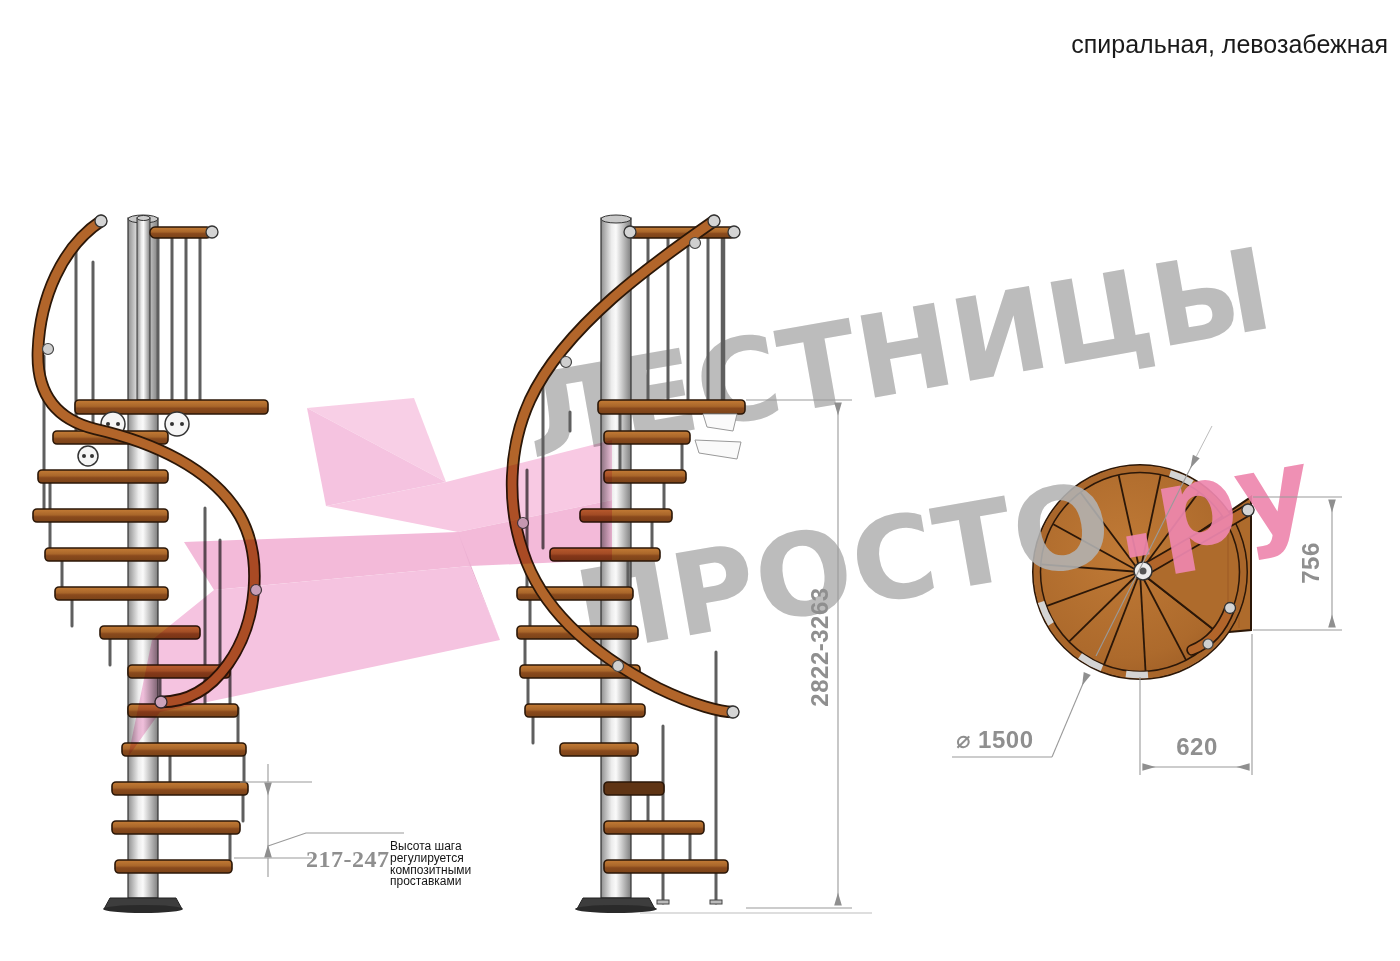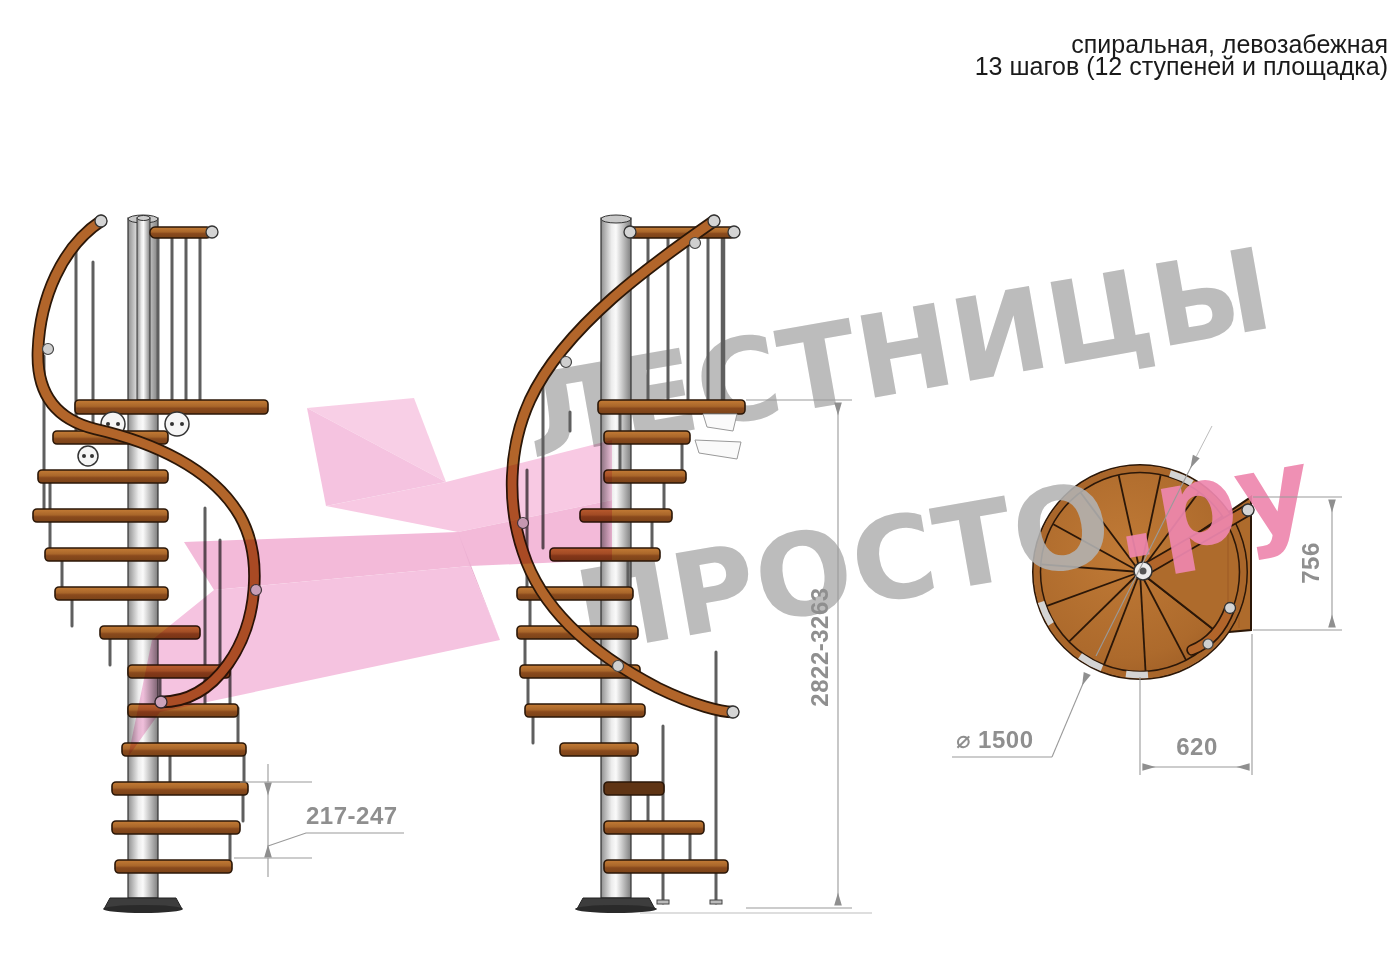--- a/index.html
+++ b/index.html
@@ -286,27 +286,30 @@
 
     <line class="dim" x1="952" y1="757" x2="1052" y2="757"></line>
     <line class="dim" x1="1052" y1="757" x2="1087" y2="674" marker-end="url(#ar)"></line>
     <line class="dim" x1="1096" y1="656" x2="1196" y2="457" marker-end="url(#ar)"></line>
     <line class="dim thin" x1="1196" y1="457" x2="1212" y2="426"></line>
   </g>
 </svg>
 
 <div class="header">
   <div>спиральная, левозабежная</div>
-  <div>13 шагов (12 ступеней и площадка)</div>
 </div>
 
 <div class="dimlabel vertical" style="left:760px;top:633px;width:120px;">2822-3263</div>
 
 <div class="dimlabel vertical" style="left:1263px;top:549px;width:96px;">756</div>
 
 <div class="dimlabel" style="left:1151px;top:733px;width:92px;text-align:center;">620</div>
 
 <div class="dimlabel" style="left:956px;top:726px;">⌀ 1500</div>
 
-<div class="dimlabel" style="left:306px;top:802px;">217-247</div>
-
+<div class="dimlabel" style="left:306px;top:846px;font-family:Liberation Serif, serif;">217-247</div>
+
+<div class="note">Высота шага
+регулируется
+композитными
+проставками</div>
 
 </div>
 
 </body></html>

